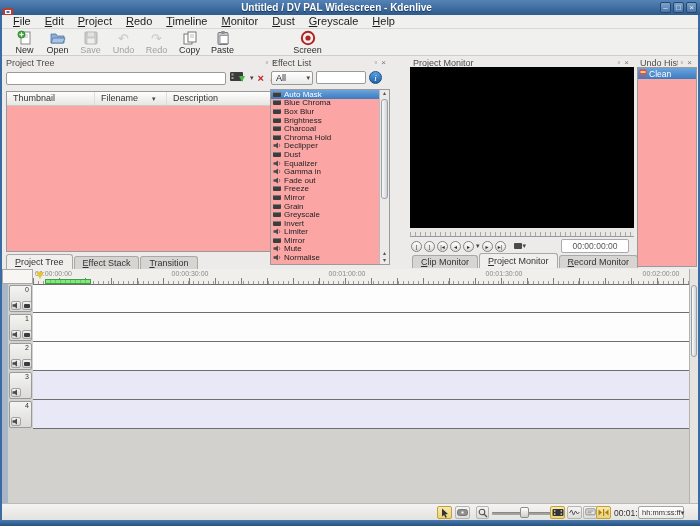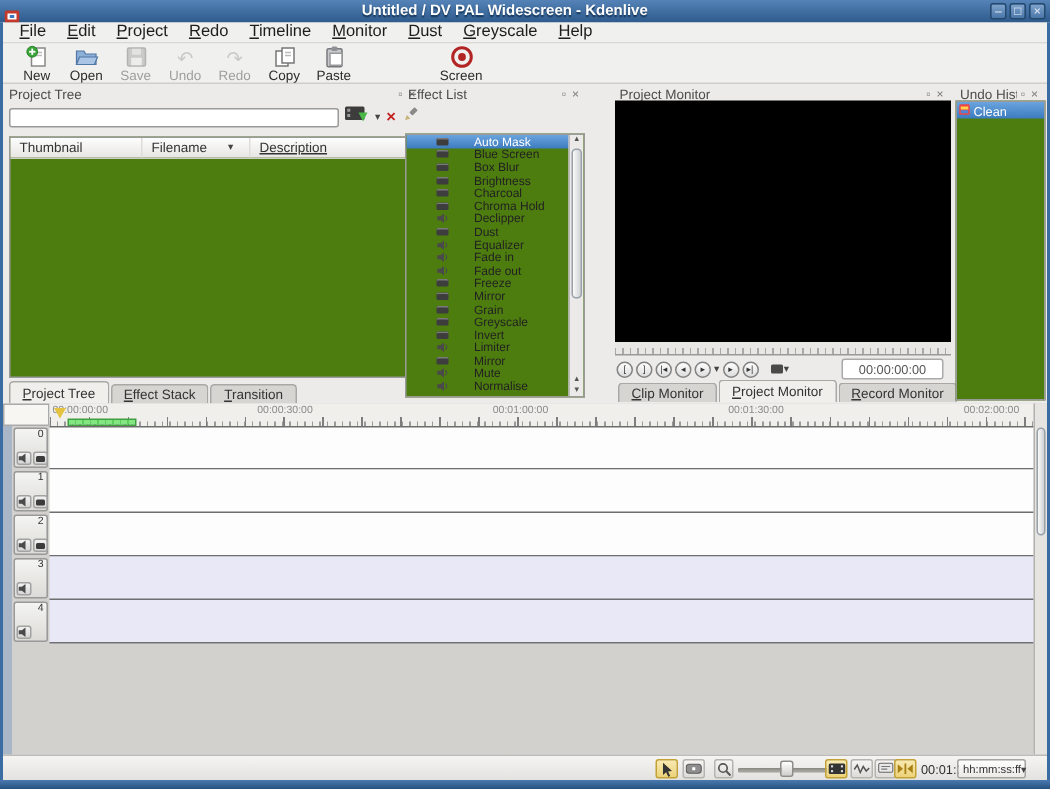--- a/index.html
+++ b/index.html
@@ -29,21 +29,21 @@
   .tb-btn .ticon{height:16px;display:flex;align-items:center;justify-content:center;}
   .tb-btn .tlabel{font-size:9px;color:#2d2d2d;line-height:9px;}
   .tb-btn.disabled{opacity:.42;filter:grayscale(1);}
   .tb-spacer{width:52px;}
   
   .main{position:absolute;top:56px;left:0;width:700px;height:213px;background:#ecebe9;}
   .panel{position:absolute;top:0;}
   .phead{height:11px;display:flex;align-items:center;padding:1px 4px 0 4px;}
   .phead .ptitle{font-size:9px;color:#4c4c4c;flex:1;white-space:nowrap;overflow:hidden;}
   .phead .pbtn{font-size:8px;color:#777;line-height:9px;padding:0 2px;}
-  .whitebox{position:absolute;background:#4d7c0f;border:1px solid #9a9a9a;}
+  .whitebox{position:absolute;background:#fca5a5;border:1px solid #9a9a9a;}
   input.tfield{border:1px solid #9a9a9a;border-radius:2px;background:#fff;height:13px;
     font-size:9px;padding:0 3px;box-sizing:border-box;outline:none;font-family:"Liberation Sans",sans-serif;}
   
   .pt{left:2px;width:281px;height:199px;}
   .pt-toolbar{position:absolute;top:13px;left:4px;right:4px;height:18px;display:flex;align-items:center;gap:4px;}
   .pt-toolbar input{flex:1;}
   .chev{font-size:7px;color:#444;}
   .del-x{color:#c32020;font-weight:bold;font-size:11px;line-height:11px;}
   .pt-list{left:4px;right:4px;top:35px;bottom:3px;}
   .pt-cols{height:13px;background:linear-gradient(#fdfdfd,#e7e6e3);border-bottom:1px solid #cccbc7;
@@ -52,21 +52,21 @@
   
   .el{left:268px;width:124px;height:211px;}
   .el-controls{position:absolute;top:13px;left:3px;right:3px;height:17px;display:flex;align-items:center;gap:3px;}
   .el-select{width:42px;height:14px;border:1px solid #999;border-radius:2px;background:linear-gradient(#fff,#e9e9e9);
     font-size:9px;color:#222;display:flex;align-items:center;padding:0 2px 0 4px;box-sizing:border-box;}
   .el-select .sel-label{flex:1;}
   .info-btn{width:13px;height:13px;border-radius:50%;background:linear-gradient(#58a0e0,#1f62a8);
     border:1px solid #1a4f87;color:#fff;font-size:9px;font-style:italic;font-family:"Liberation Serif",serif;
     text-align:center;line-height:12px;box-sizing:border-box;}
   .el-list{left:2px;right:2px;top:33px;bottom:2px;overflow:hidden;}
-  .effect-row{height:8.6px;display:flex;align-items:center;gap:17px;padding-left:20px;font-size:8px;color:#222;}
+  .effect-row{height:8.6px;display:flex;align-items:center;gap:3px;padding-left:2px;font-size:8px;color:#222;}
   .effect-row.selected{background:linear-gradient(#6ba4de,#3c7bbf);color:#fff;}
   .fx-vid{width:8px;height:5px;background:#3d3d3d;border-radius:1px;box-shadow:inset 0 1px 0 #7a7a7a;flex:0 0 auto;}
   .fx-aud{flex:0 0 auto;display:flex;}
   .el-scroll{position:absolute;right:0;top:0;bottom:0;width:9px;background:#ebeae8;border-left:1px solid #bbb;}
   .el-scroll .arr{font-size:6px;color:#555;text-align:center;line-height:7px;}
   .el-thumb{position:absolute;left:1px;right:1px;top:9px;height:98px;background:linear-gradient(90deg,#fafafa,#cfd2d6);
     border:1px solid #98a0a8;border-radius:3px;}
   .el-arrs{position:absolute;bottom:0;left:0;right:0;}
   
   .mon{left:409px;width:226px;height:212px;}
@@ -284,40 +284,48 @@
             </svg>
         </span>
       </div>
       <div class="whitebox pt-list">
         <div class="pt-cols">
           <div class="pt-col" style="width:88px;">Thumbnail</div>
           <div class="pt-col" style="width:72px;display:flex;align-items:center;gap:14px;">
             <span>Filename</span>
               <span class="chev">▾</span>
           </div>
-          <div class="pt-col" style="flex:1;border-right:none;text-decoration:underline;">Description</div>
+          <div class="pt-col" style="flex:1;border-right:none;">Description</div>
         </div>
       </div>
     </div>
 
     <div class="panel el">
       <div class="phead">
         <span class="ptitle">Effect List</span>
         <span class="pbtn">▫</span>
         <span class="pbtn">×</span>
       </div>
+      <div class="el-controls">
+        <div class="el-select">
+          <span class="sel-label">All</span>
+            <span class="chev">▾</span>
+        </div>
+        <input class="tfield" style="width: 50px;" value="">
+        <div class="info-btn">i</div>
+      </div>
       <div class="whitebox el-list">
         <div id="effectRows" style="position:absolute;left:0;top:0;right:9px;bottom:0;">
             <div class="effect-row selected">
               <span class="fx-vid"></span>
               <span>Auto Mask</span>
             </div>
             <div class="effect-row">
               <span class="fx-vid"></span>
-              <span>Blue Screen</span>
+              <span>Blue Chroma</span>
             </div>
             <div class="effect-row">
               <span class="fx-vid"></span>
               <span>Box Blur</span>
             </div>
             <div class="effect-row">
               <span class="fx-vid"></span>
               <span>Brightness</span>
             </div>
             <div class="effect-row">
@@ -350,21 +358,21 @@
               </span>
               <span>Equalizer</span>
             </div>
             <div class="effect-row">
               <span class="fx-aud">
                 <svg width="8" height="7">
                   <path d="M0.5,2.2 L2.6,2.2 L5,0.4 L5,6.6 L2.6,4.8 L0.5,4.8 Z" fill="#4a4a4a"></path>
                   <path d="M6,1.8 Q7.6,3.5 6,5.2" fill="none" stroke="#4a4a4a" stroke-width="0.7"></path>
                 </svg>
               </span>
-              <span>Fade in</span>
+              <span>Gamma in</span>
             </div>
             <div class="effect-row">
               <span class="fx-aud">
                 <svg width="8" height="7">
                   <path d="M0.5,2.2 L2.6,2.2 L5,0.4 L5,6.6 L2.6,4.8 L0.5,4.8 Z" fill="#4a4a4a"></path>
                   <path d="M6,1.8 Q7.6,3.5 6,5.2" fill="none" stroke="#4a4a4a" stroke-width="0.7"></path>
                 </svg>
               </span>
               <span>Fade out</span>
             </div>

